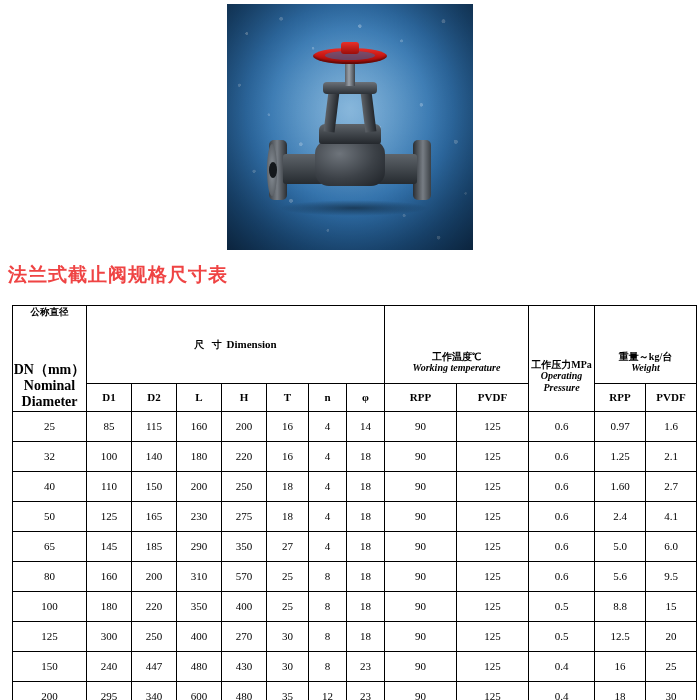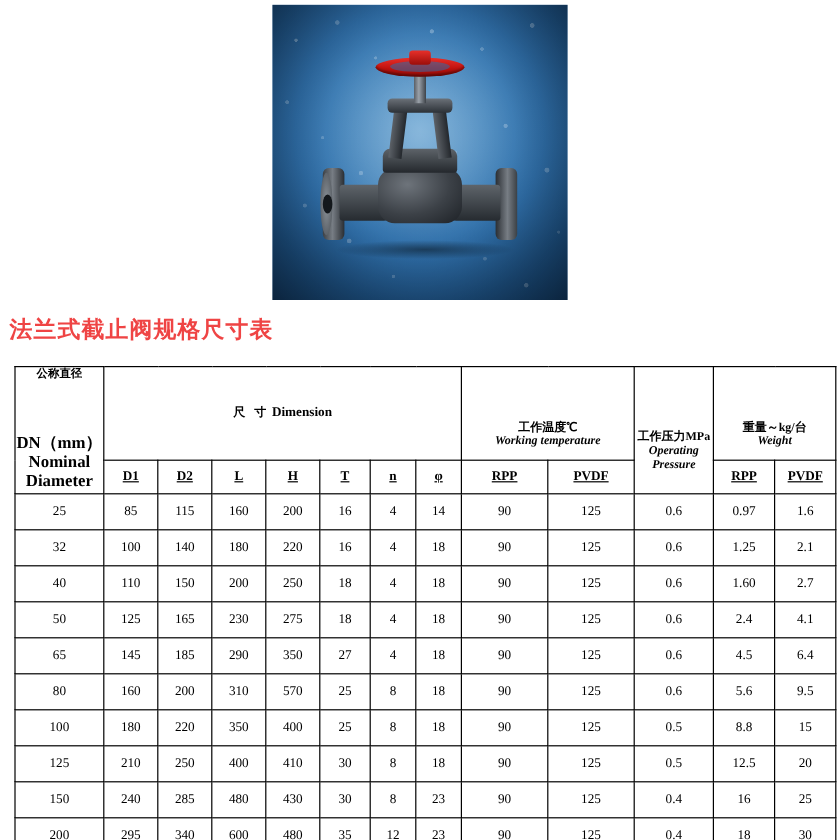--- a/index.html
+++ b/index.html
@@ -169,21 +169,21 @@
   table.spec th, table.spec td {
     border: 1px solid #000000;
     text-align: center;
     vertical-align: middle;
     font-size: 11px;
     line-height: 1.15;
     padding: 1px 0;
     color: #000;
   }
   .h-group { font-size: 11px; height: 22px; }
-  .h-sub { height: 19px; text-decoration: underline; }
+  .h-sub { height: 19px; }
   .h-tall { height: 41px; }
   td.data { height: 27px; font-size: 12px; font-family: "Liberation Serif", serif; }
   .cjk { font-family: "DejaVu Sans", sans-serif; font-size: 10px; }
   .nd-cell { line-height: 1.1; }
   .nd-cell .l1 { font-family: "DejaVu Sans", sans-serif; font-size: 9.5px; }
   .nd-cell .l2 { font-size: 14px; margin-top: 44px; }
   .nd-cell .l3 { font-size: 14px; }
   .dim-head { letter-spacing: 2px; }
   .two-line .l1 { font-family: Liberation Serif, serif; font-size: 10px; margin-top: 35px; }
   .two-line .l2 { font-size: 10px; font-style: italic; }
@@ -341,22 +341,22 @@
         <td class="data">145</td>
         <td class="data">185</td>
         <td class="data">290</td>
         <td class="data">350</td>
         <td class="data">27</td>
         <td class="data">4</td>
         <td class="data">18</td>
         <td class="data">90</td>
         <td class="data">125</td>
         <td class="data">0.6</td>
-        <td class="data">4.5</td>
-        <td class="data">6.4</td>
+        <td class="data">5.0</td>
+        <td class="data">6.0</td>
       </tr>
       <tr>
         <td class="data">80</td>
         <td class="data">160</td>
         <td class="data">200</td>
         <td class="data">310</td>
         <td class="data">570</td>
         <td class="data">25</td>
         <td class="data">8</td>
         <td class="data">18</td>
@@ -376,37 +376,37 @@
         <td class="data">8</td>
         <td class="data">18</td>
         <td class="data">90</td>
         <td class="data">125</td>
         <td class="data">0.5</td>
         <td class="data">8.8</td>
         <td class="data">15</td>
       </tr>
       <tr>
         <td class="data">125</td>
-        <td class="data">210</td>
+        <td class="data">300</td>
         <td class="data">250</td>
         <td class="data">400</td>
-        <td class="data">410</td>
+        <td class="data">270</td>
         <td class="data">30</td>
         <td class="data">8</td>
         <td class="data">18</td>
         <td class="data">90</td>
         <td class="data">125</td>
         <td class="data">0.5</td>
         <td class="data">12.5</td>
         <td class="data">20</td>
       </tr>
       <tr>
         <td class="data">150</td>
         <td class="data">240</td>
-        <td class="data">285</td>
+        <td class="data">447</td>
         <td class="data">480</td>
         <td class="data">430</td>
         <td class="data">30</td>
         <td class="data">8</td>
         <td class="data">23</td>
         <td class="data">90</td>
         <td class="data">125</td>
         <td class="data">0.4</td>
         <td class="data">16</td>
         <td class="data">25</td>

